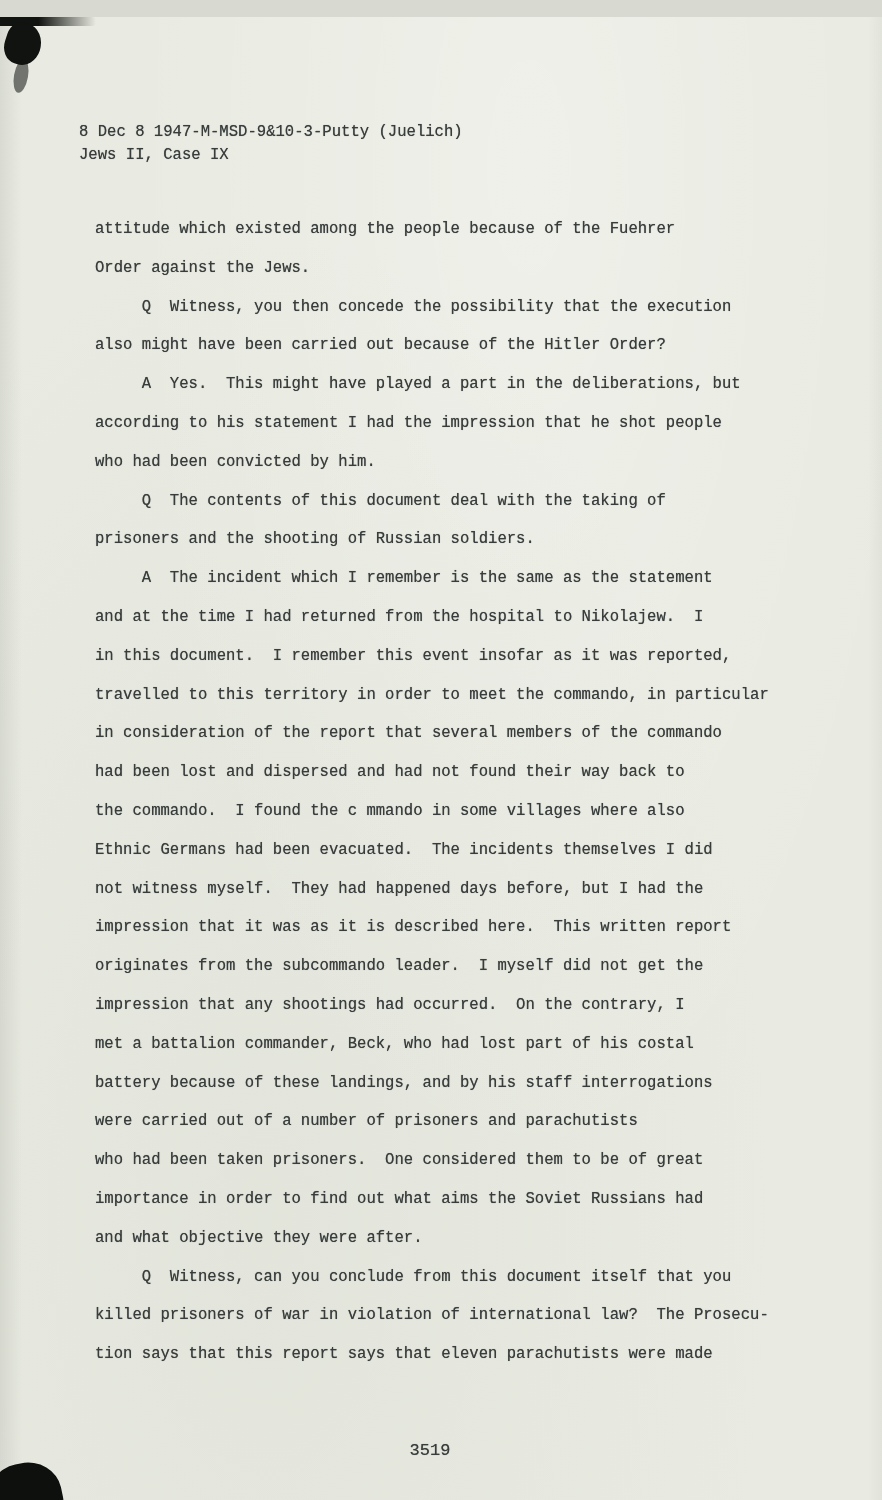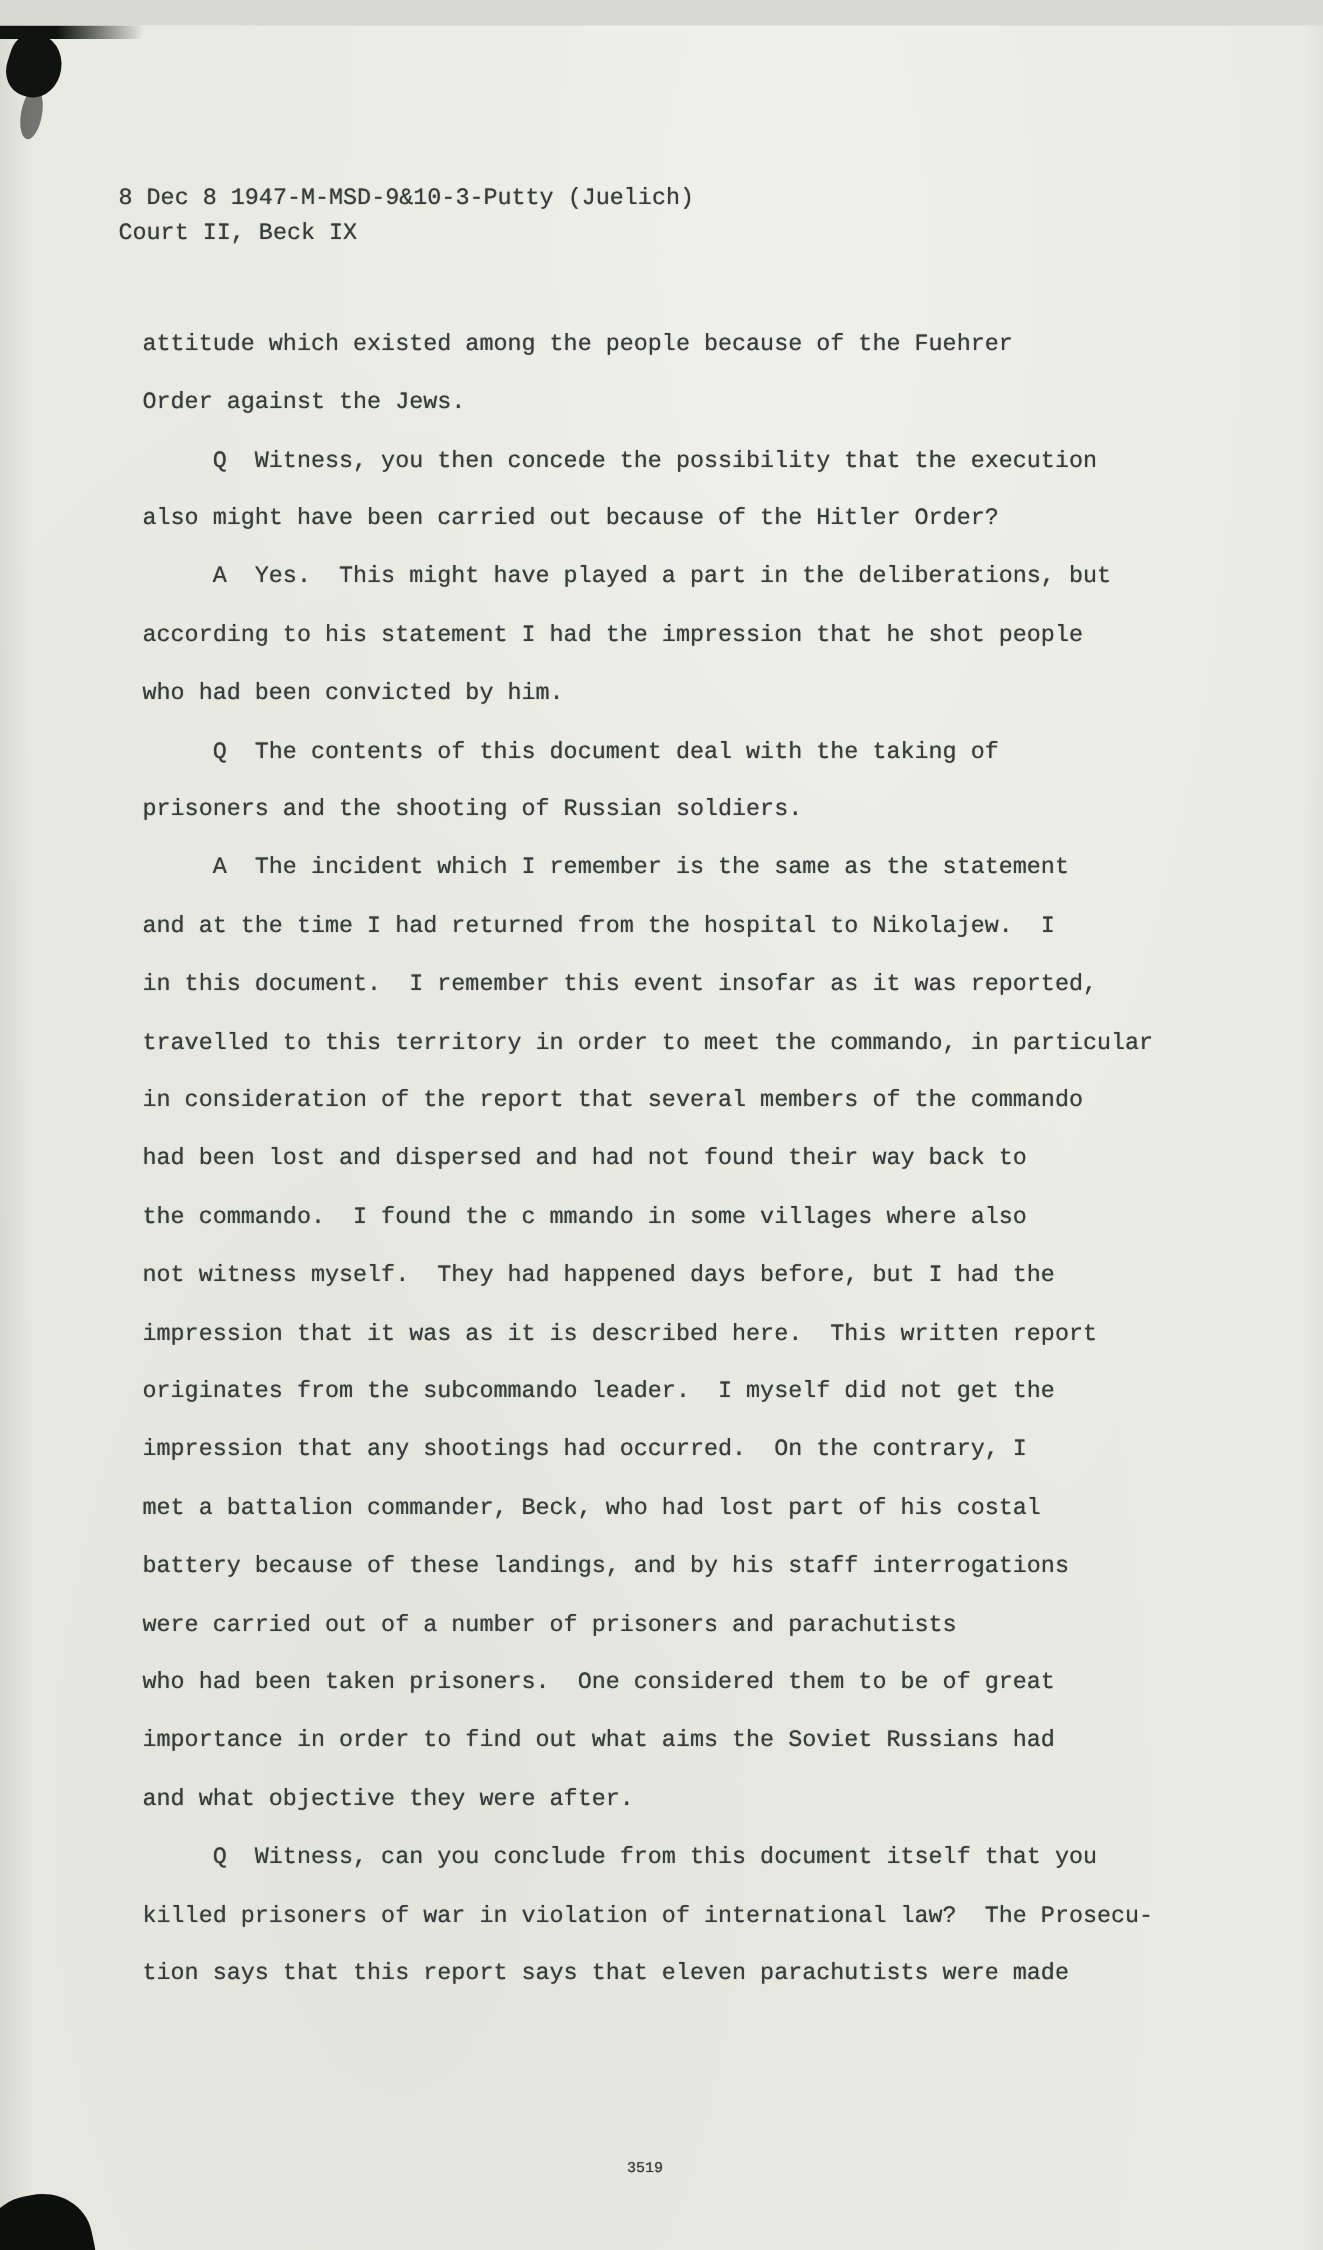--- a/index.html
+++ b/index.html
@@ -47,21 +47,21 @@
   .body-lines .typed-line {
     line-height: 38.8px;
     height: 38.8px;
   }
   .page-number {
     position: absolute;
     top: 1424px;
     left: 0;
     width: 860px;
     text-align: center;
-    font-size: 10px;
+    font-size: 17px;
     color: #383d3c;
     text-shadow: 0 0 0.7px rgba(56,61,60,0.75);
   }
   
   .artifact {
     position: absolute;
     background: #111310;
   }
   .artifact-tl {
     left: 5px;
@@ -113,40 +113,41 @@
 <div class="page">
 
   <div class="artifact artifact-tl-streak"></div>
   <div class="artifact artifact-tl"></div>
   <div class="artifact artifact-tl-smudge"></div>
   <div class="artifact artifact-bl"></div>
   <div class="artifact artifact-bottom-line"></div>
 
   <div class="header">
     <div class="typed-line">8 Dec 8 1947-M-MSD-9&amp;10-3-Putty (Juelich)</div>
-    <div class="typed-line">Court II, Beck IX</div>
+    <div class="typed-line">Jews II, Case IX</div>
   </div>
 
   <div class="body-lines">
       <div class="typed-line">attitude which existed among the people because of the Fuehrer</div>
       <div class="typed-line">Order against the Jews.</div>
       <div class="typed-line">     Q  Witness, you then concede the possibility that the execution</div>
       <div class="typed-line">also might have been carried out because of the Hitler Order?</div>
       <div class="typed-line">     A  Yes.  This might have played a part in the deliberations, but</div>
       <div class="typed-line">according to his statement I had the impression that he shot people</div>
       <div class="typed-line">who had been convicted by him.</div>
       <div class="typed-line">     Q  The contents of this document deal with the taking of</div>
       <div class="typed-line">prisoners and the shooting of Russian soldiers.</div>
       <div class="typed-line">     A  The incident which I remember is the same as the statement</div>
       <div class="typed-line">and at the time I had returned from the hospital to Nikolajew.  I</div>
       <div class="typed-line">in this document.  I remember this event insofar as it was reported,</div>
       <div class="typed-line">travelled to this territory in order to meet the commando, in particular</div>
       <div class="typed-line">in consideration of the report that several members of the commando</div>
       <div class="typed-line">had been lost and dispersed and had not found their way back to</div>
       <div class="typed-line">the commando.  I found the c mmando in some villages where also</div>
+      <div class="typed-line">Ethnic Germans had been evacuated.  The incidents themselves I did</div>
       <div class="typed-line">not witness myself.  They had happened days before, but I had the</div>
       <div class="typed-line">impression that it was as it is described here.  This written report</div>
       <div class="typed-line">originates from the subcommando leader.  I myself did not get the</div>
       <div class="typed-line">impression that any shootings had occurred.  On the contrary, I</div>
       <div class="typed-line">met a battalion commander, Beck, who had lost part of his costal</div>
       <div class="typed-line">battery because of these landings, and by his staff interrogations</div>
       <div class="typed-line">were carried out of a number of prisoners and parachutists</div>
       <div class="typed-line">who had been taken prisoners.  One considered them to be of great</div>
       <div class="typed-line">importance in order to find out what aims the Soviet Russians had</div>
       <div class="typed-line">and what objective they were after.</div>

